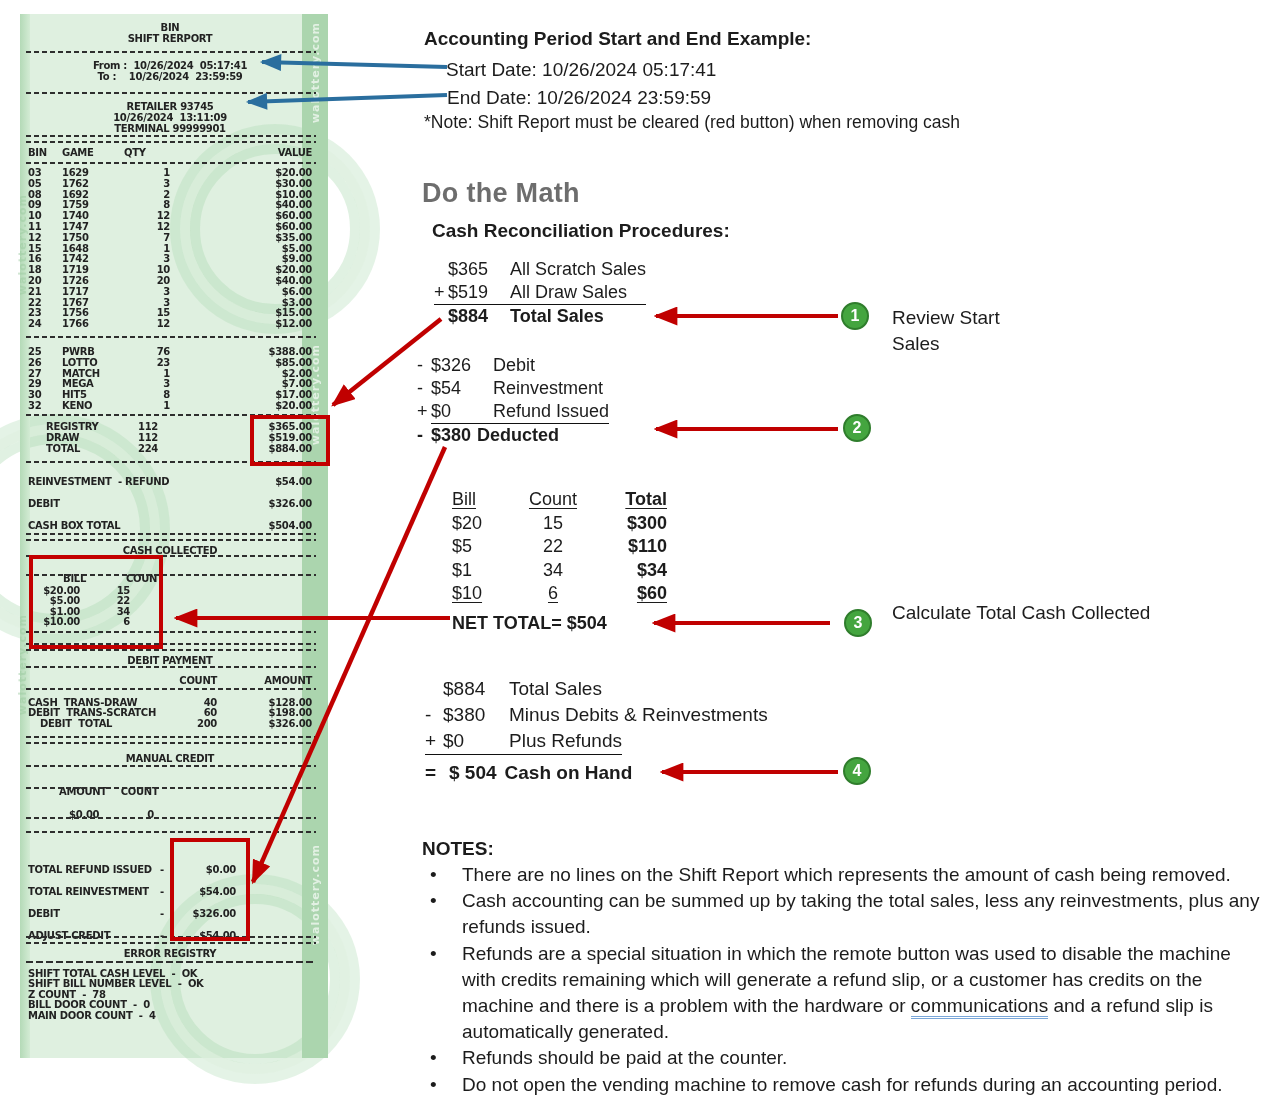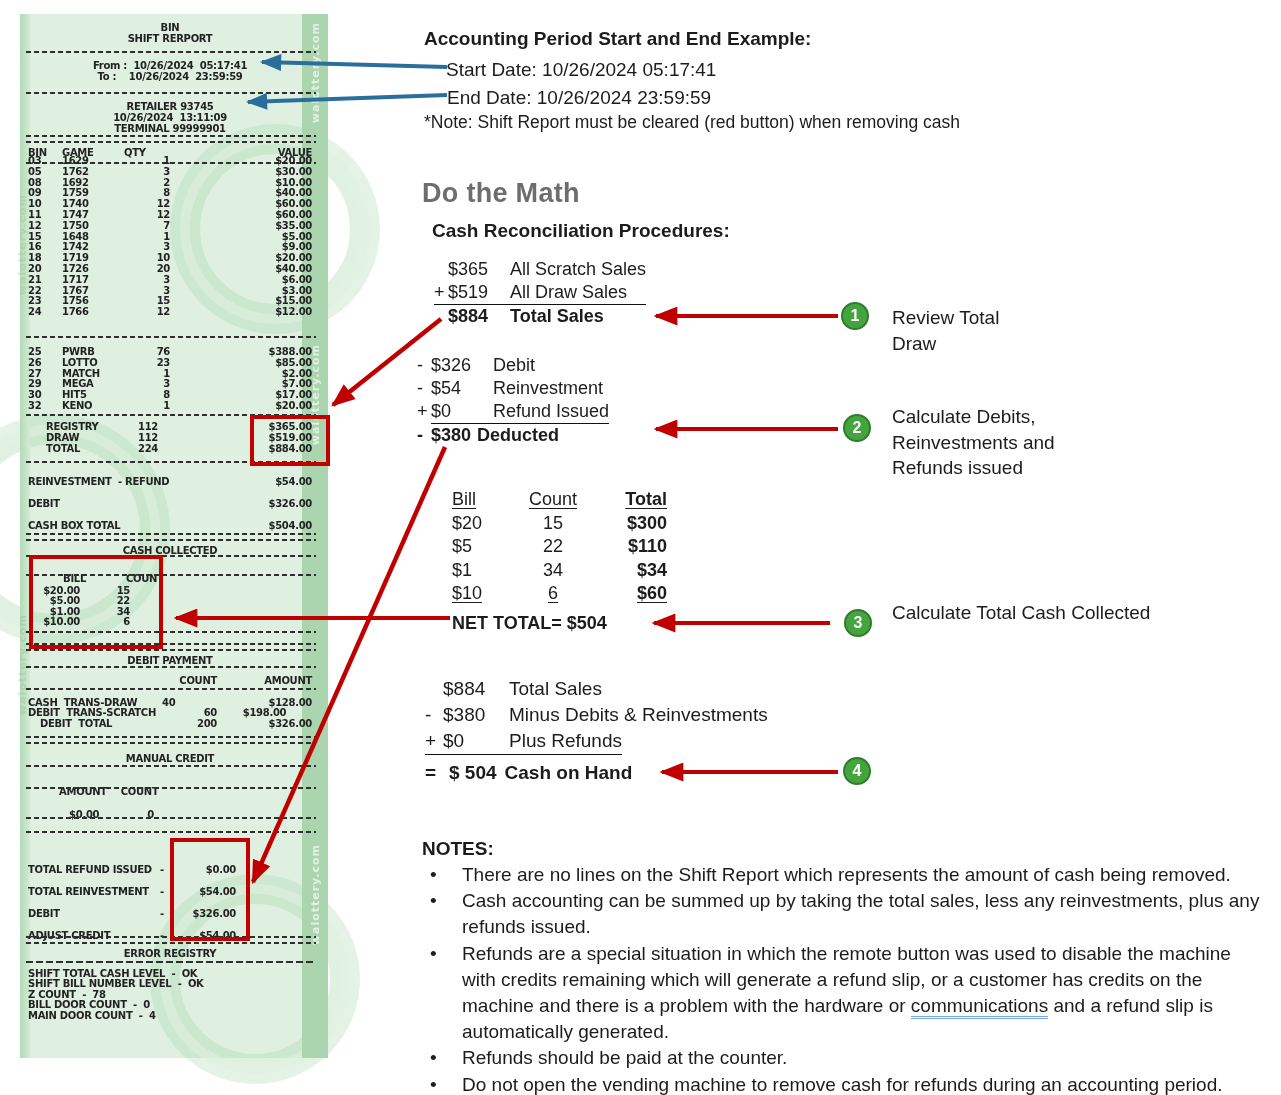--- a/index.html
+++ b/index.html
@@ -92,21 +92,21 @@
     <div class="dash dash2" style="top:121px;"></div>
 
     <div class="rline rgrid" style="top:134px;">
       <span>BIN</span>
       <span>GAME</span>
       <span>QTY</span>
       <span class="c-val">VALUE</span>
     </div>
     <div class="dash" style="top:148px;"></div>
 
-    <div class="rline" style="top:142px;"><div class="rgrid">
+    <div class="rline" style="top:154px;"><div class="rgrid">
         <span>03</span>
         <span>1629</span>
         <span class="c-qty">1</span>
         <span class="c-val">$20.00</span>
       </div><div class="rgrid">
         <span>05</span>
         <span>1762</span>
         <span class="c-qty">3</span>
         <span class="c-val">$30.00</span>
       </div><div class="rgrid">
@@ -264,26 +264,26 @@
     <div class="rline center" style="top:641px;">DEBIT PAYMENT</div>
     <div class="dash" style="top:652px;"></div>
     <div class="rline" style="top:661px;display:grid;grid-template-columns:1fr 70px 95px;">
       <span></span>
       <span style="text-align:right;">COUNT</span>
       <span style="text-align:right;">AMOUNT</span>
     </div>
     <div class="dash" style="top:674px;"></div>
     <div class="rline" style="top:684px;"><div style="display:grid;grid-template-columns:1fr 55px 95px;line-height:10.3px;">
         <span>CASH  TRANS-DRAW</span>
-        <span style="">40</span>
+        <span style="text-align:right;">40</span>
         <span style="text-align:right;">$128.00</span>
       </div><div style="display:grid;grid-template-columns:1fr 55px 95px;line-height:10.3px;">
         <span>DEBIT  TRANS-SCRATCH</span>
         <span style="text-align:right;">60</span>
-        <span style="text-align:center;">$198.00</span>
+        <span style="text-align:right;">$198.00</span>
       </div><div style="display:grid;grid-template-columns:1fr 55px 95px;line-height:10.3px;padding-left:12px;">
         <span>DEBIT  TOTAL</span>
         <span style="text-align:right;">200</span>
         <span style="text-align:right;">$326.00</span>
       </div></div>
     <div class="dash dash2" style="top:722px;"></div>
 
     <div class="rline center" style="top:739px;">MANUAL CREDIT</div>
     <div class="dash" style="top:751px;"></div>
     <div class="rline" style="top:761px;">
@@ -423,26 +423,25 @@
     <div class="mathrow b4 final-row" style="margin-top:5px;">
       <span class="pre" style="width:24px;">=</span>
       <span style="margin-right:8px;">$ 504</span>
       <span>Cash on Hand</span>
     </div>
   </div>
 
   <div class="step-circle" style="left:841px;top:302px;">
       <span>1</span>
     </div>
-  <div class="step-label" style="left:892px;top:305px;width:130px;">Review Total Draw</div>
+  <div class="step-label" style="left:892px;top:305px;width:130px;">Review Start Sales</div>
 
   <div class="step-circle" style="left:843px;top:414px;">
       <span>2</span>
     </div>
-  <div class="step-label" style="left:892px;top:404px;width:210px;">Calculate Debits, Reinvestments and Refunds issued</div>
 
   <div class="step-circle" style="left:844px;top:609px;">
       <span>3</span>
     </div>
   <div class="step-label" style="left:892px;top:600px;width:330px;">Calculate Total Cash Collected</div>
 
   <div class="step-circle" style="left:843px;top:757px;">
       <span>4</span>
     </div>
 

